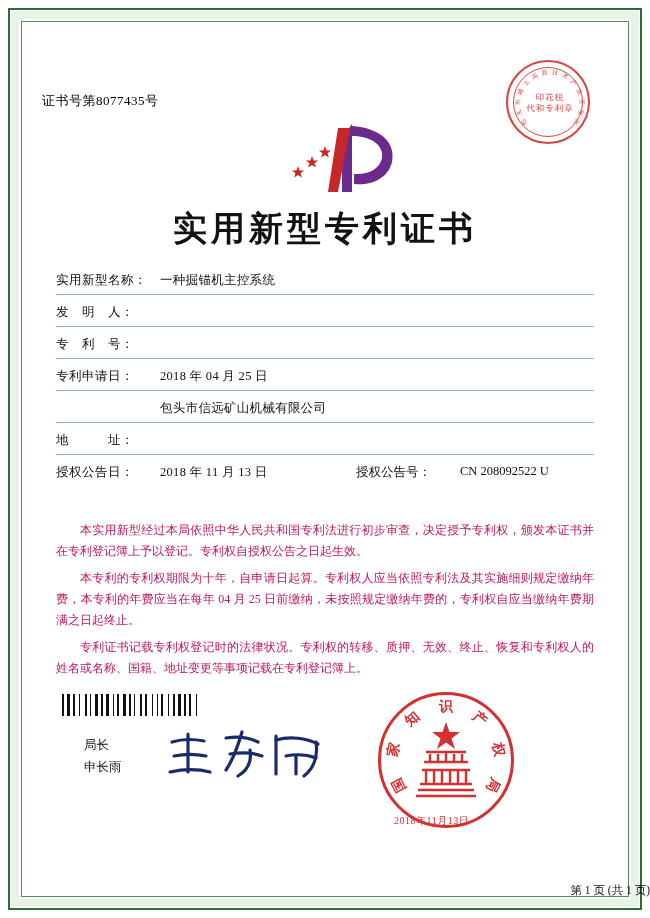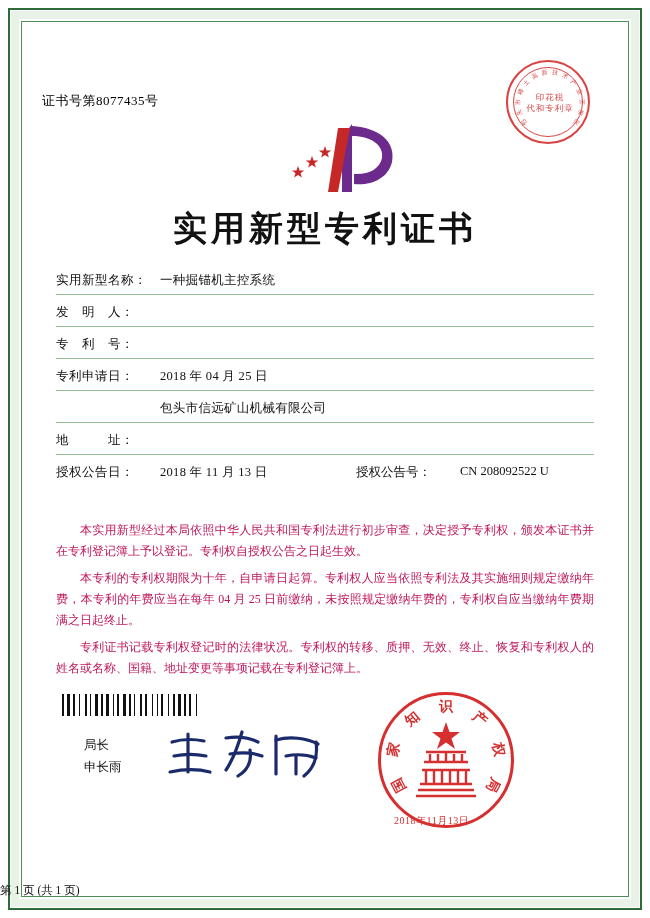--- a/index.html
+++ b/index.html
@@ -245,24 +245,24 @@
     position: absolute;
     left: 360px;
     top: 780px;
     font-size: 10px;
     color: #d62f2f;
     letter-spacing: 0.5px;
   }
 
   .footer {
     position: absolute;
-    left: 0;
+    left: 16px;
     right: 0;
     bottom: 20px;
-    text-align: left;
+    text-align: right;
     font-size: 11.5px;
     color: #111;
   }
 </style>
 </head>
 <body>
 
 <div class="page">
   <div class="frame-outer"></div>
   <div class="frame-band"></div>

